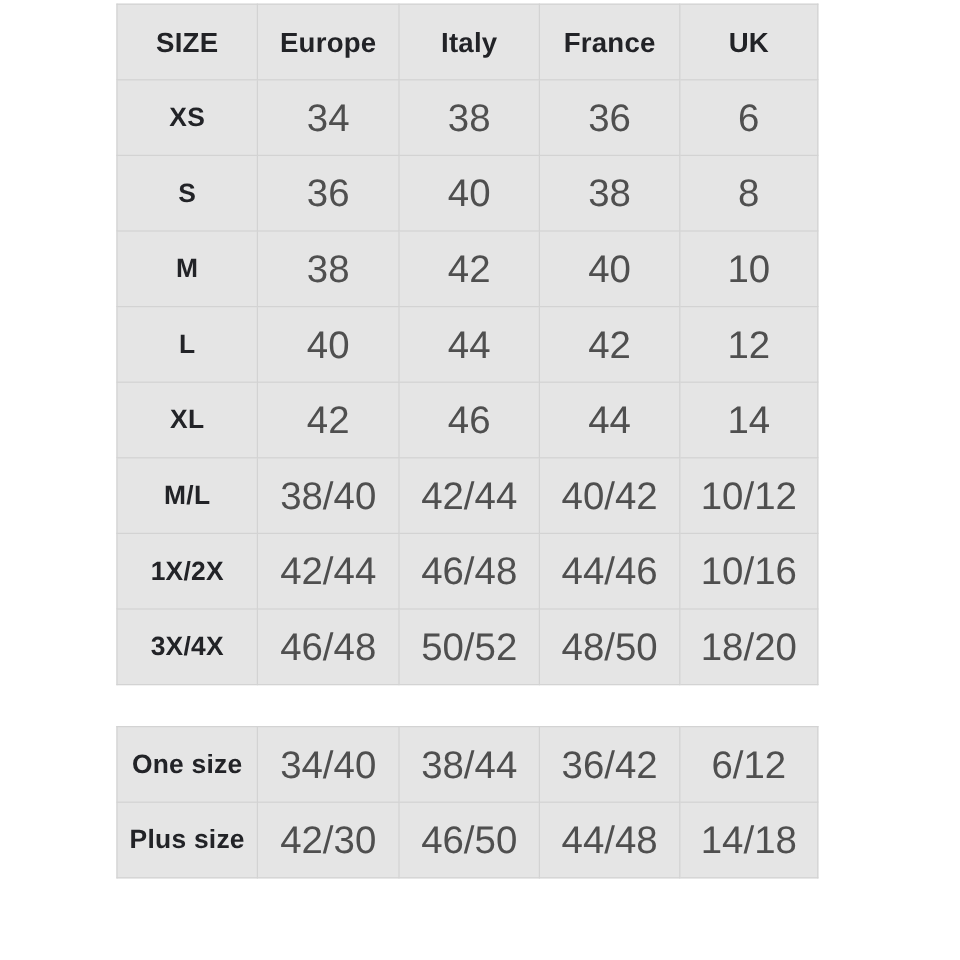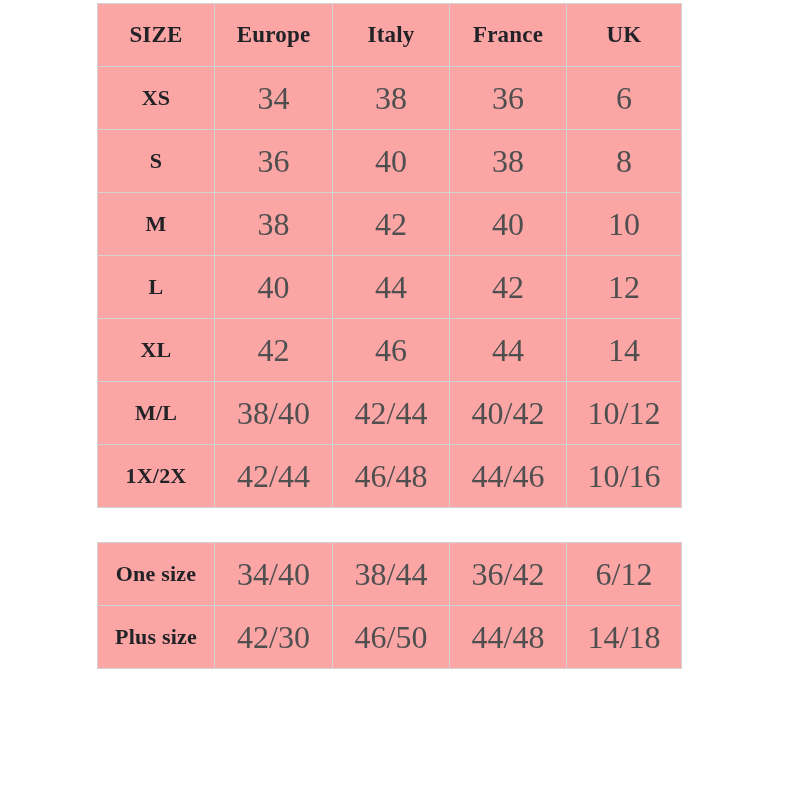--- a/index.html
+++ b/index.html
@@ -11,22 +11,21 @@
     font-family: "Liberation Sans", sans-serif;
   }
   .charts-wrap {
     position: absolute;
     left: 97px;
     top: 3px;
   }
   table.size-table {
     border-collapse: collapse;
     table-layout: fixed;
-    background: #fca5a5;
-    font-family: Liberation Serif, serif;
+    background: #e5e5e5;
   }
   table.size-table th,
   table.size-table td {
     border: 1px solid #d3d3d3;
     text-align: center;
     vertical-align: middle;
     height: 62px;
     padding: 0;
     overflow: hidden;
     white-space: nowrap;
@@ -116,20 +115,27 @@
       <td class="value-cell">40/42</td>
       <td class="value-cell">10/12</td>
     </tr>
     <tr>
       <td class="label-cell">1X/2X</td>
       <td class="value-cell">42/44</td>
       <td class="value-cell">46/48</td>
       <td class="value-cell">44/46</td>
       <td class="value-cell">10/16</td>
     </tr>
+    <tr>
+      <td class="label-cell">3X/4X</td>
+      <td class="value-cell">46/48</td>
+      <td class="value-cell">50/52</td>
+      <td class="value-cell">48/50</td>
+      <td class="value-cell">18/20</td>
+    </tr>
   </tbody>
     </table>
 
   <table class="size-table" id="special-sizes-table">
     <colgroup>
       <col style="width:117px">
         <col style="width:118px">
         <col style="width:117px">
         <col style="width:117px">
         <col style="width:115px">

